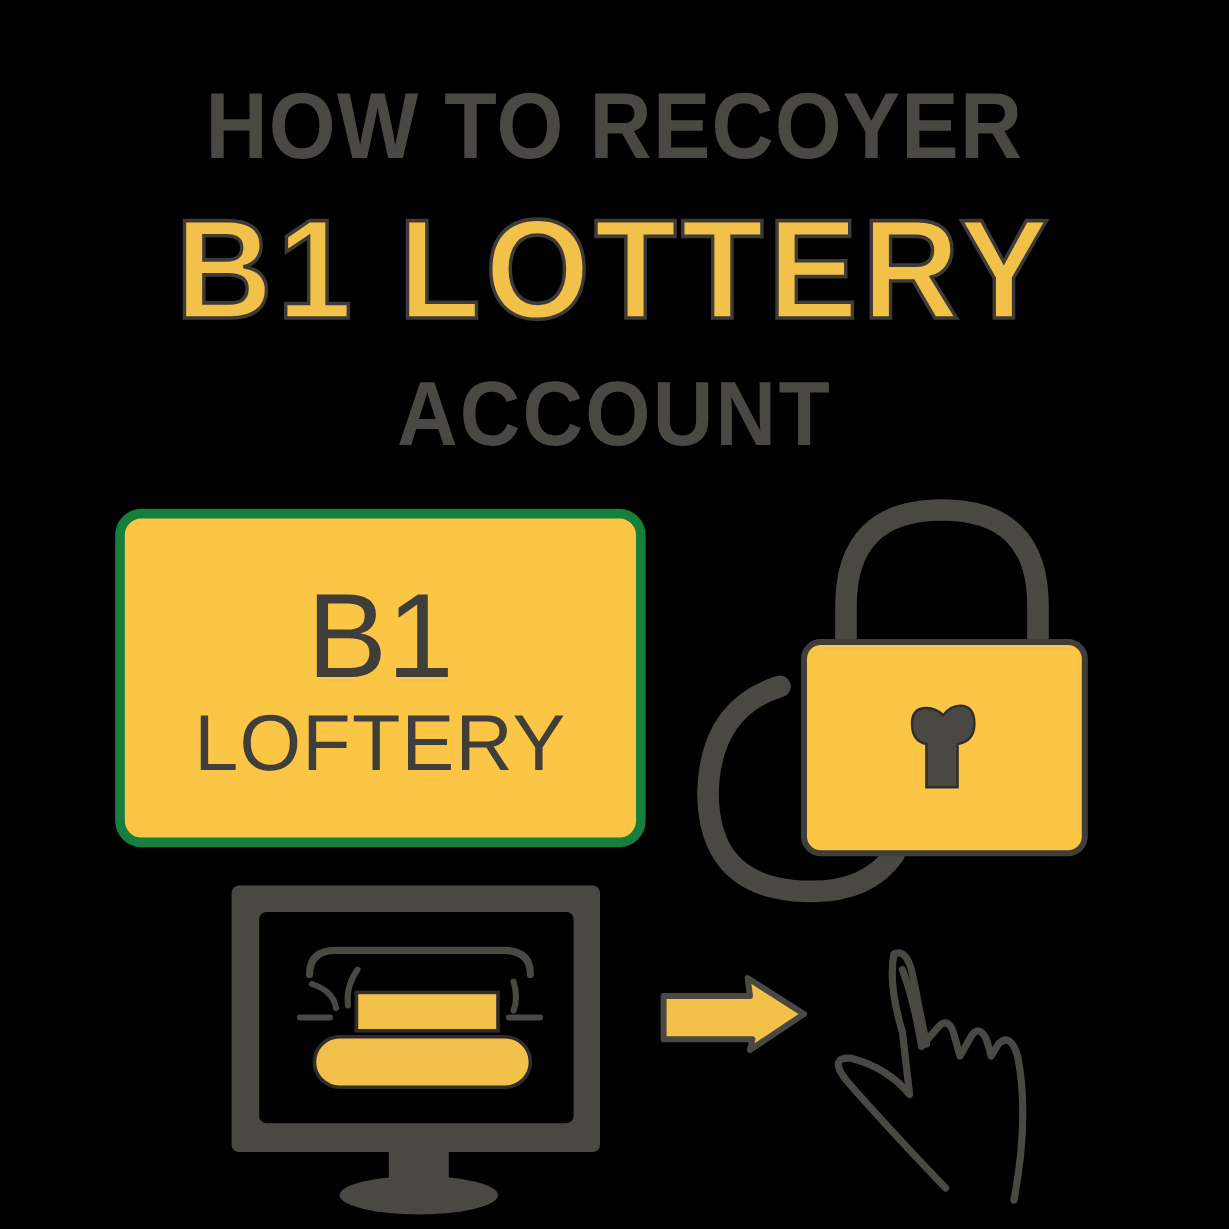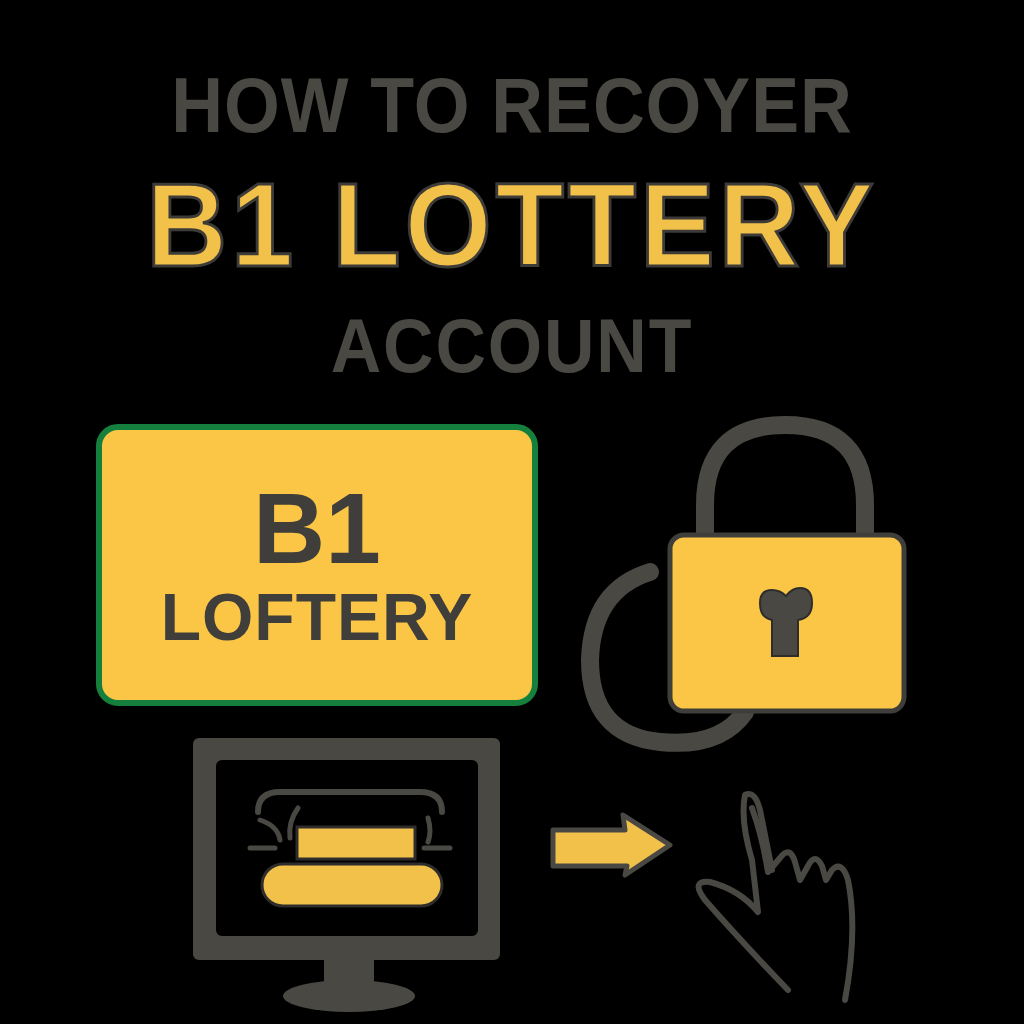--- a/index.html
+++ b/index.html
@@ -8,22 +8,22 @@
     .t1 { position:absolute; left:0; width:1024px; top:66px; text-align:center;
           font-weight:bold; font-size:78px; color:#4a4843; letter-spacing:1px;
           transform:scaleX(0.92); line-height:1; }
     .t2 { position:absolute; left:0; width:1024px; top:166px; text-align:center;
           font-weight:bold; font-size:118px; color:#f2c14a; line-height:1;
           -webkit-text-stroke:3px #3d3b38; letter-spacing:4px; transform:scaleX(0.95); }
     .t3 { position:absolute; left:0; width:1024px; top:308px; text-align:center;
           font-weight:bold; font-size:76px; color:#4a4843; line-height:1; letter-spacing:2px;
           transform:scaleX(0.92); }
     .card { position:absolute; left:96px; top:424px; width:442px; height:282px; box-sizing:border-box;
-            background:#fbc646; border:6px solid #15803d; border-radius:22px;
-            text-align:center; color:#403e3a; font-weight:bold; }
+            background:#fbc646; border:8px solid #15803d; border-radius:22px;
+            text-align:center; color:#403e3a; font-weight:normal; }
     .card .b1 { font-size:100px; line-height:1; margin-top:48px; }
     .card .name { font-size:66px; line-height:1; margin-top:6px; letter-spacing:1px; }
     svg { position:absolute; left:0; top:0; }
   </style>
 </head>
 <body>
 
 <div class="t1">HOW TO RECOYER</div>
 <div class="t2">B1 LOTTERY</div>
 <div class="t3">ACCOUNT</div>

